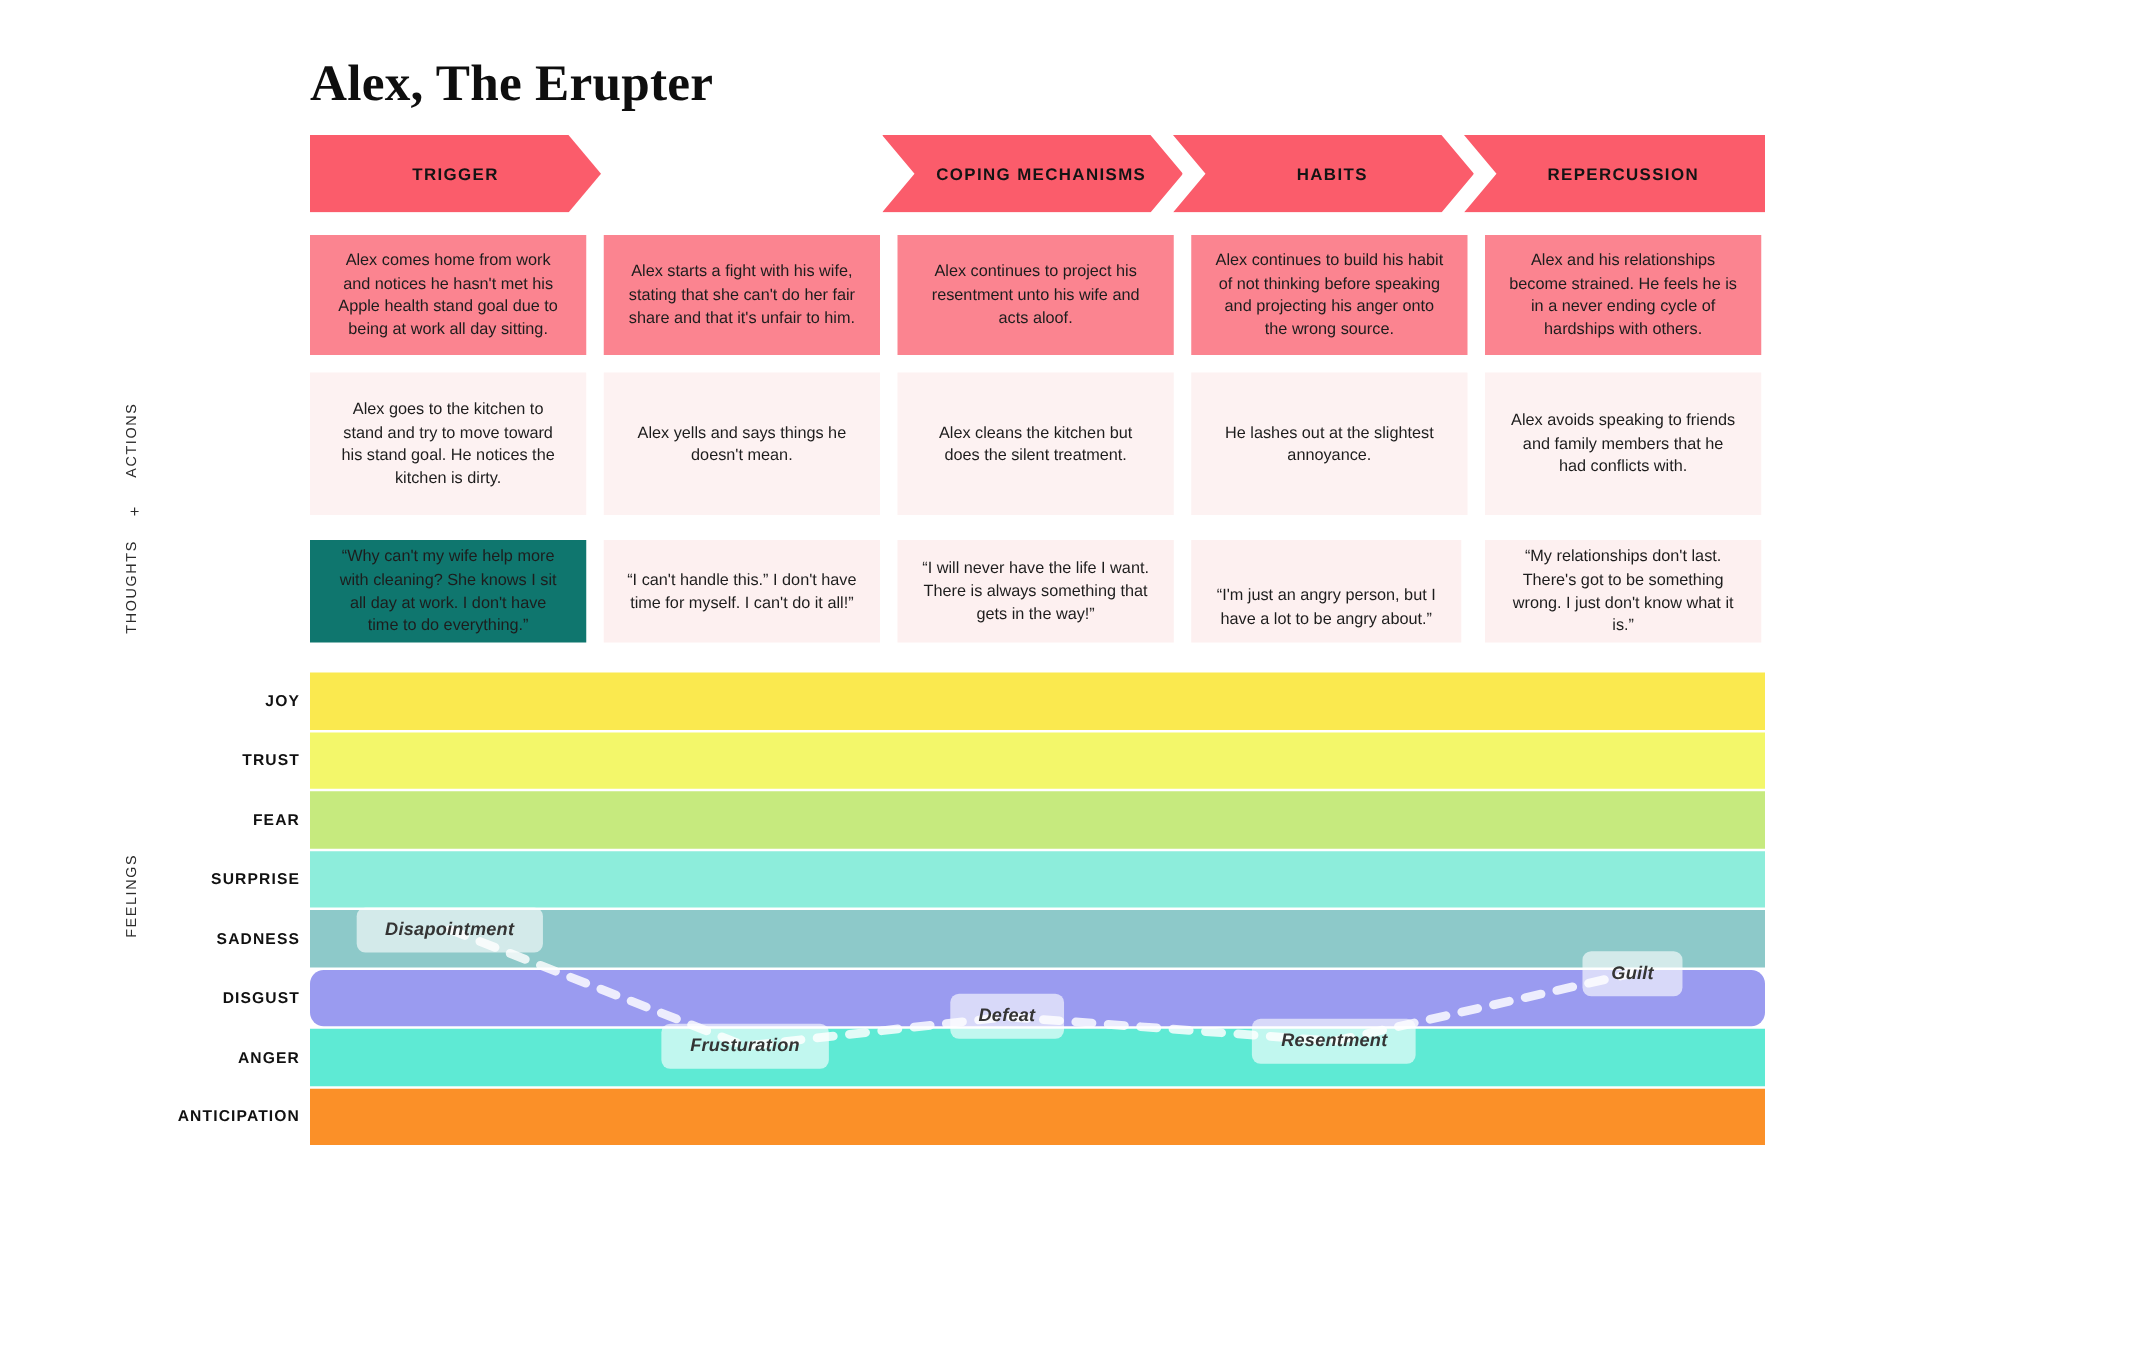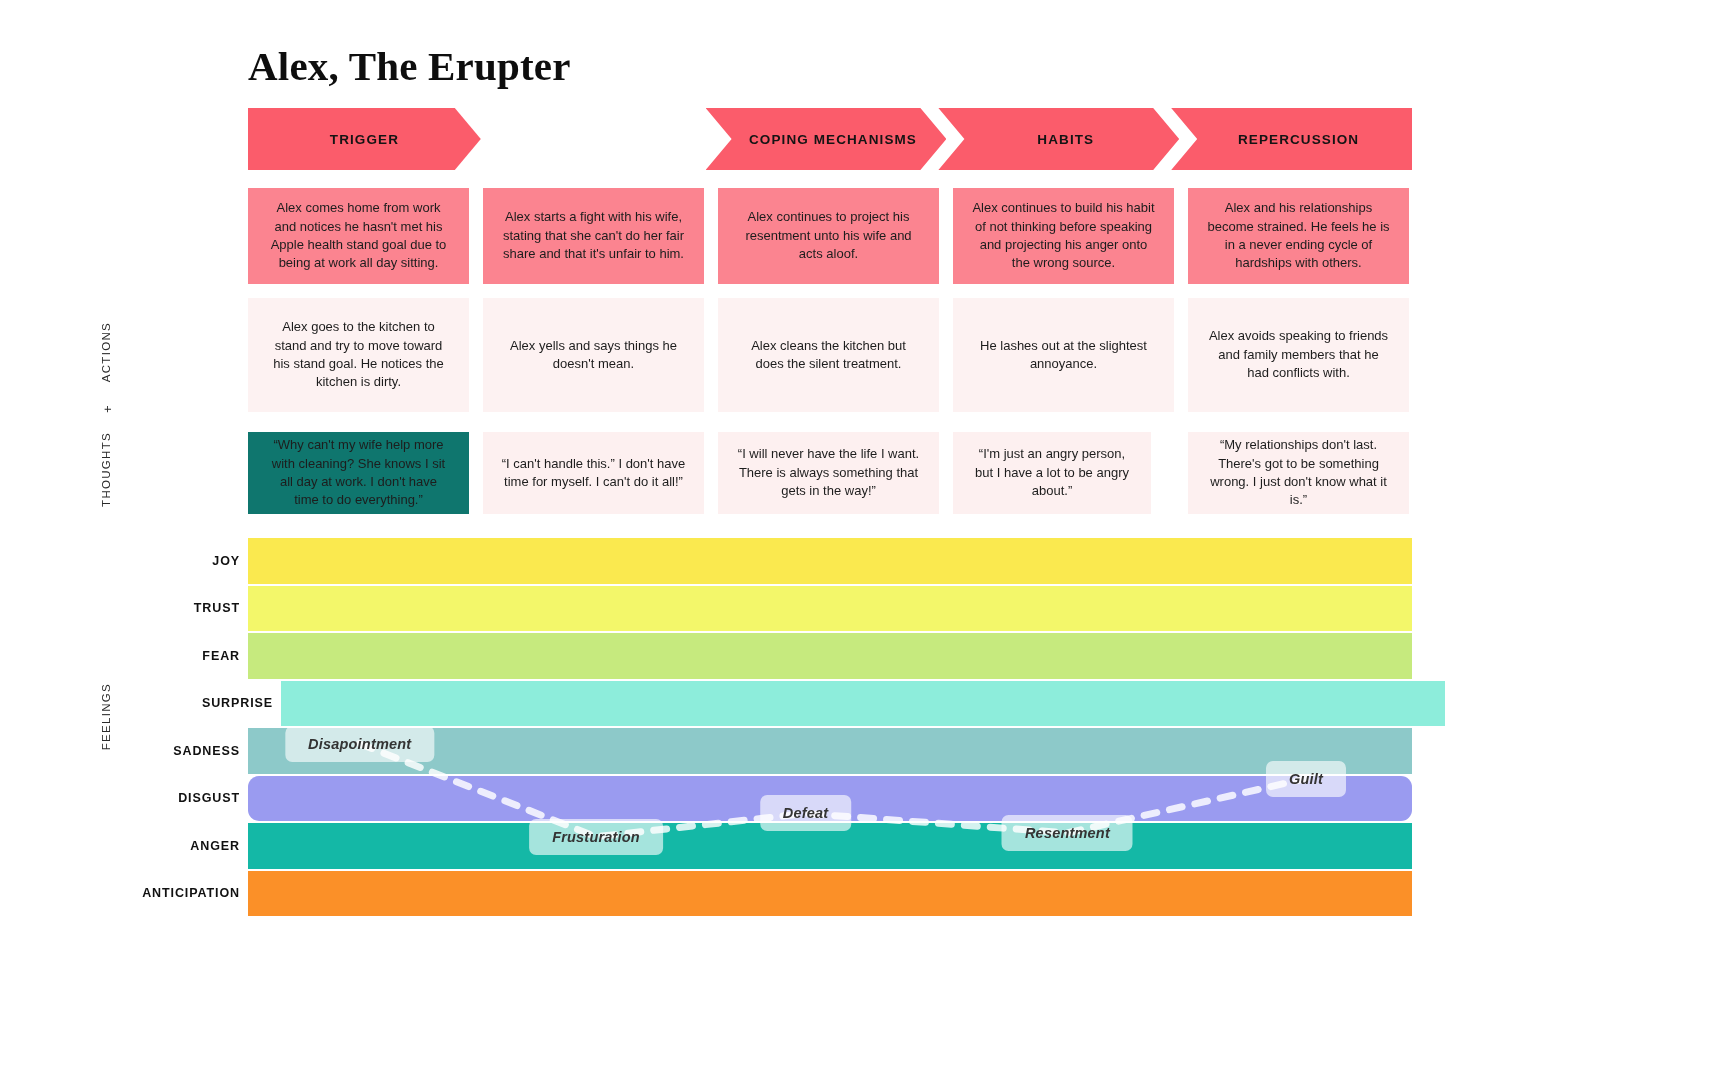--- a/index.html
+++ b/index.html
@@ -130,21 +130,21 @@
     </div>
     <div class="card row3" style="left: 248px; width: 221px; background: #0f766e;">
       <span>“Why can't my wife help more with cleaning? She knows I sit all day at work. I don't have time to do everything.”</span>
     </div>
     <div class="card row3" style="left: 483px; width: 221px; background: rgb(253, 240, 240);">
       <span>“I can't handle this.” I don't have time for myself. I can't do it all!”</span>
     </div>
     <div class="card row3" style="left: 718px; width: 221px; background: rgb(253, 240, 240);">
       <span>“I will never have the life I want. There is always something that gets in the way!”</span>
     </div>
-    <div class="card row3" style="left: 953px; width: 198px; background: rgb(253, 240, 240);">
+    <div class="card row3" style="left: 953px; width: 216px; background: rgb(253, 240, 240); align-items: flex-end;">
       <span>“I'm just an angry person, but I have a lot to be angry about.”</span>
     </div>
     <div class="card row3" style="left: 1188px; width: 221px; background: rgb(253, 240, 240);">
       <span>“My relationships don't last. There's got to be something wrong. I just don't know what it is.”</span>
     </div>
   </div>
 
 <div class="vlabel" id="v-actions">ACTIONS</div>
 <div class="vlabel" id="v-plus">+</div>
 <div class="vlabel" id="v-thoughts">THOUGHTS</div>
@@ -153,30 +153,30 @@
 <div id="bands">
     <div class="band" style="background: rgb(250, 233, 79);">
       <span class="band-label">JOY</span>
     </div>
     <div class="band" style="background: rgb(243, 247, 106);">
       <span class="band-label">TRUST</span>
     </div>
     <div class="band" style="background: rgb(198, 234, 126);">
       <span class="band-label">FEAR</span>
     </div>
-    <div class="band" style="background: rgb(141, 237, 219); margin-left: 33px;">
+    <div class="band" style="background: rgb(141, 237, 219);">
       <span class="band-label">SURPRISE</span>
     </div>
     <div class="band" style="background: rgb(141, 201, 201);">
       <span class="band-label">SADNESS</span>
     </div>
     <div class="band" style="background: rgb(154, 155, 240); border-radius: 11px;">
       <span class="band-label">DISGUST</span>
     </div>
-    <div class="band" style="background: #14b8a6;">
+    <div class="band" style="background: #5eead4;">
       <span class="band-label">ANGER</span>
     </div>
     <div class="band" style="background: rgb(251, 144, 40);">
       <span class="band-label">ANTICIPATION</span>
     </div>
   </div>
 
 <div id="path-layer">
     <svg width="1164" height="388" style="position: absolute; left: 0px; top: 0px;">
       <polyline points="111.744,205.64000000000001 348.036,298.76 557.5559999999999,275.47999999999996 819.4560000000001,294.88 1058.076,240.56" fill="none" stroke="rgba(255,255,255,.82)" stroke-width="7" stroke-linecap="round" stroke-dasharray="13 13"></polyline>

